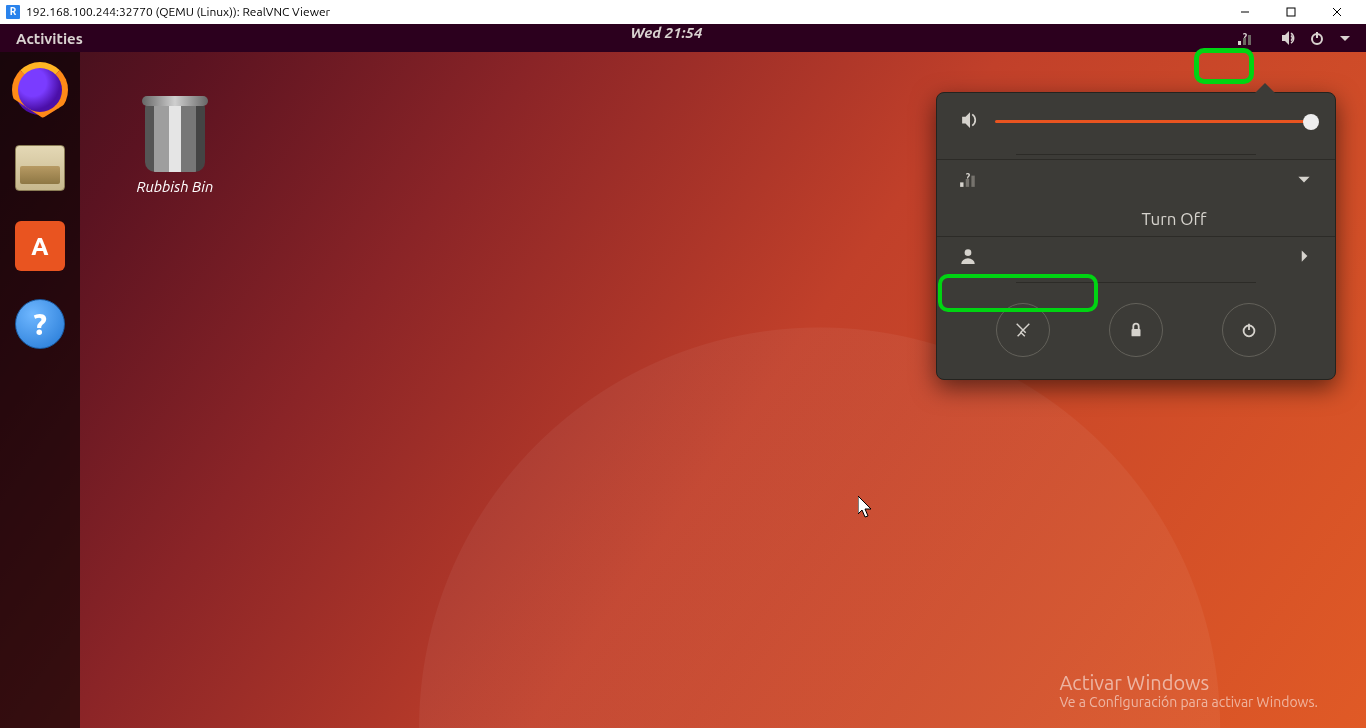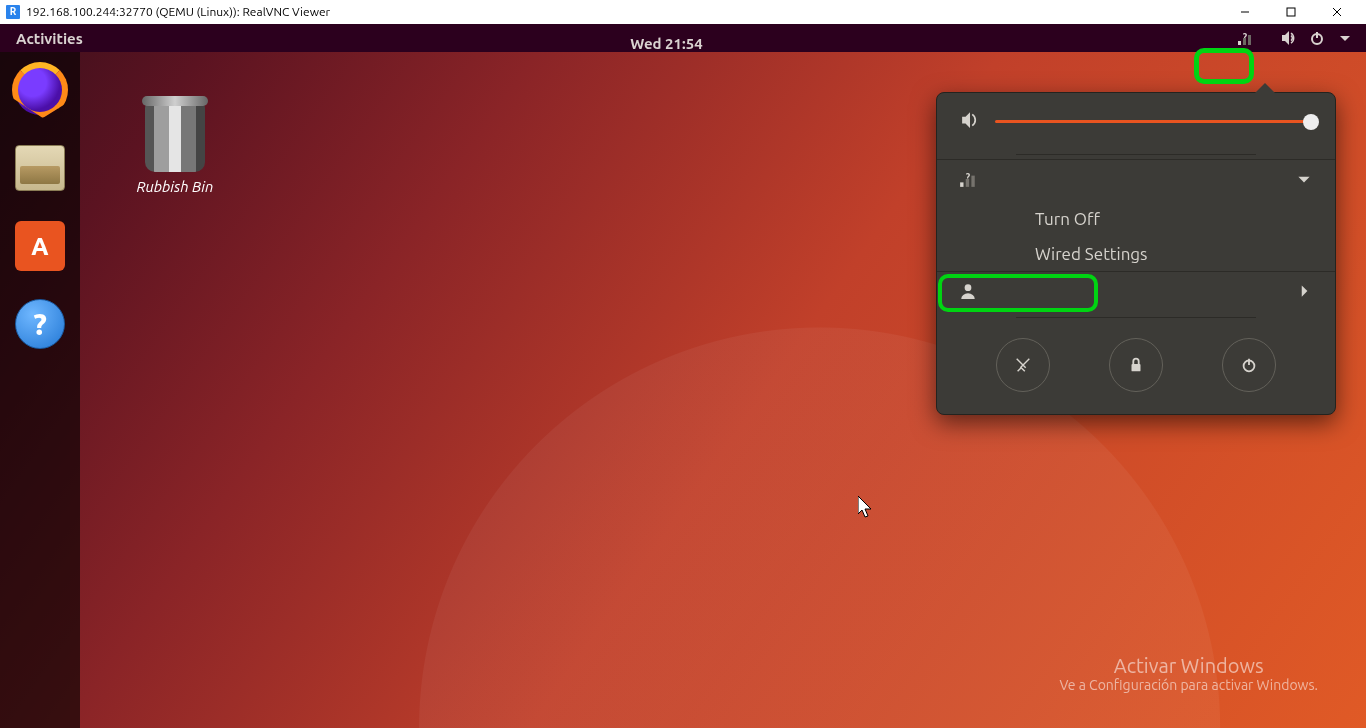--- a/index.html
+++ b/index.html
@@ -30,21 +30,21 @@
     radial-gradient(circle at 60% 100%, rgba(255,255,255,.05) 0, rgba(255,255,255,.05) 400px, transparent 401px),
     linear-gradient(125deg, #3c0f1c 0%, #5b1321 12%, #8a2427 30%, #c1402a 55%, #e05a26 100%);
 }
 
 
 .topbar {
   height: 28px; background: #2c001e; color: #d9d2d0;
   display: flex; align-items: center; font-size: 15px; font-weight: 600;
 }
 .topbar .activities { padding: 10px 16px; height: 100%; display:flex; align-items:center; }
-.topbar .center { flex:1; text-align:center; height:100%; display:flex; align-items:flex-end; justify-content:center; }
+.topbar .center { flex:1; text-align:center; height:100%; display:flex; align-items:flex-start; justify-content:center;font-style:italic; }
 .topbar .tray { display:flex; align-items:center; gap: 6px; padding-right: 10px; height:100%; }
 .topbar .tray .tray-item { display:flex; align-items:center; justify-content:center; color:#d9d2d0; width:22px; height:24px; }
 .topbar svg { width:16px; height:16px; }
 
 
 .dock {
   position: absolute; left: 0; top: 28px; bottom: 0; width: 80px;
   background: rgba(0,0,0,.6); display: flex; flex-direction: column;
   align-items: center; padding-top: 12px; gap: 26px;
 }
@@ -74,39 +74,39 @@
   box-shadow:0 8px 24px rgba(0,0,0,.55); color:#d6d3cd; font-size:17px;
 }
 .popover::before{
   content:""; position:absolute; top:-10px; right:60px;
   border:10px solid transparent; border-bottom-color:#3c3b37; border-top:0;
 }
 .popover .row{ display:flex; align-items:center; padding:10px 22px; gap:18px;}
 .popover .row.head{ font-weight:600; border-top:1px solid #2c2b27;}
 .popover .row.head:first-of-type{border-top:none;}
 .popover .row .label{flex:1;}
-.popover .subrow{ padding:8px 22px 8px 98px;}
+.popover .subrow{ padding:8px 22px 8px 98px;justify-content:center;}
 .popover .chev{ margin-left:auto; }
 .popover svg{ width:18px;height:18px; flex:0 0 18px;}
 .divider{ height:1px; background:#2c2b27; margin:4px 22px;}
 .divider.short{ width:240px; margin:4px auto;}
 .vol-row{ padding:18px 24px; display:flex; align-items:center; gap:16px;}
 .slider{ flex:1; height:3px; background:#e95420; border-radius:2px; position:relative;}
 .slider .thumb{ position:absolute; right:0; top:50%; transform:translate(50%,-50%); width:16px;height:16px;border-radius:50%;background:#eee;}
 .action-row{ display:flex; justify-content:space-around; padding:16px 30px 22px;}
 .circle-btn{ width:54px;height:54px;border-radius:50%;border:1px solid #63615a;display:flex;align-items:center;justify-content:center;}
 .circle-btn svg{width:20px;height:20px;}
 
 
 .hl{ position:absolute; border:5px solid #00d412; border-radius:10px; pointer-events:none;}
 .hl.tray-hl{ top:24px; right:112px; width:60px; height:36px;}
 .hl.menu-hl{ top:250px; right:268px; width:160px; height:38px; border-width:4px;}
 
 
-.watermark{ position:absolute; right:48px; bottom:35px; color:rgba(255,255,255,.55); text-align:center;}
+.watermark{ position:absolute; right:48px; bottom:18px; color:rgba(255,255,255,.55); text-align:left;}
 .watermark .t1{ font-size:20px;}
 .watermark .t2{ font-size:14px;}
 
 
 .cursor{ position:absolute; left:858px; top:472px; width:16px; height:24px; }
 .cursor svg{ width:16px; height:24px;}
 </style>
 </head>
 <body>
 
@@ -216,23 +216,20 @@
       </span>
       <span class="chev">
         <svg viewBox="0 0 16 16" fill="#d6d3cd">
             <polygon points="3,6 13,6 8,11"></polygon>
           </svg>
       </span>
     </div>
     <div class="row subrow">
       <span>Turn Off</span>
     </div>
-    <div class="row subrow">
-      <span>Wired Settings</span>
-    </div>
 
     <div class="row head">
       <span>
         <svg viewBox="0 0 16 16" fill="#d6d3cd">
             <circle cx="8" cy="5" r="3"></circle>
             <path d="M2 15 a6 5 0 0 1 12 0 z"></path>
           </svg>
       </span>
       <span class="chev">
         <svg viewBox="0 0 16 16" fill="#d6d3cd">

